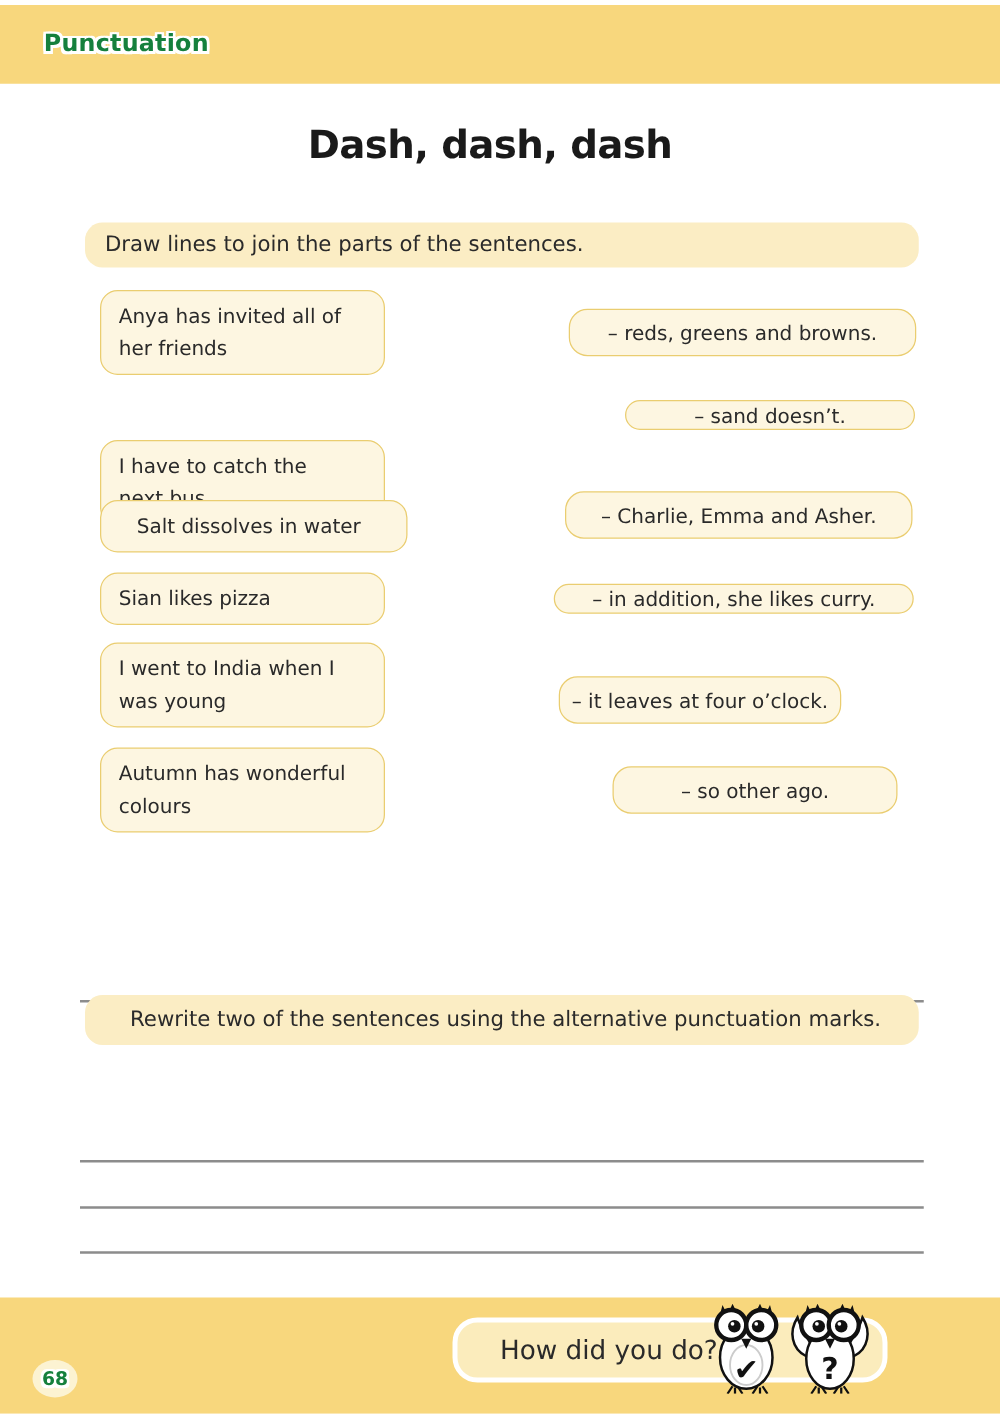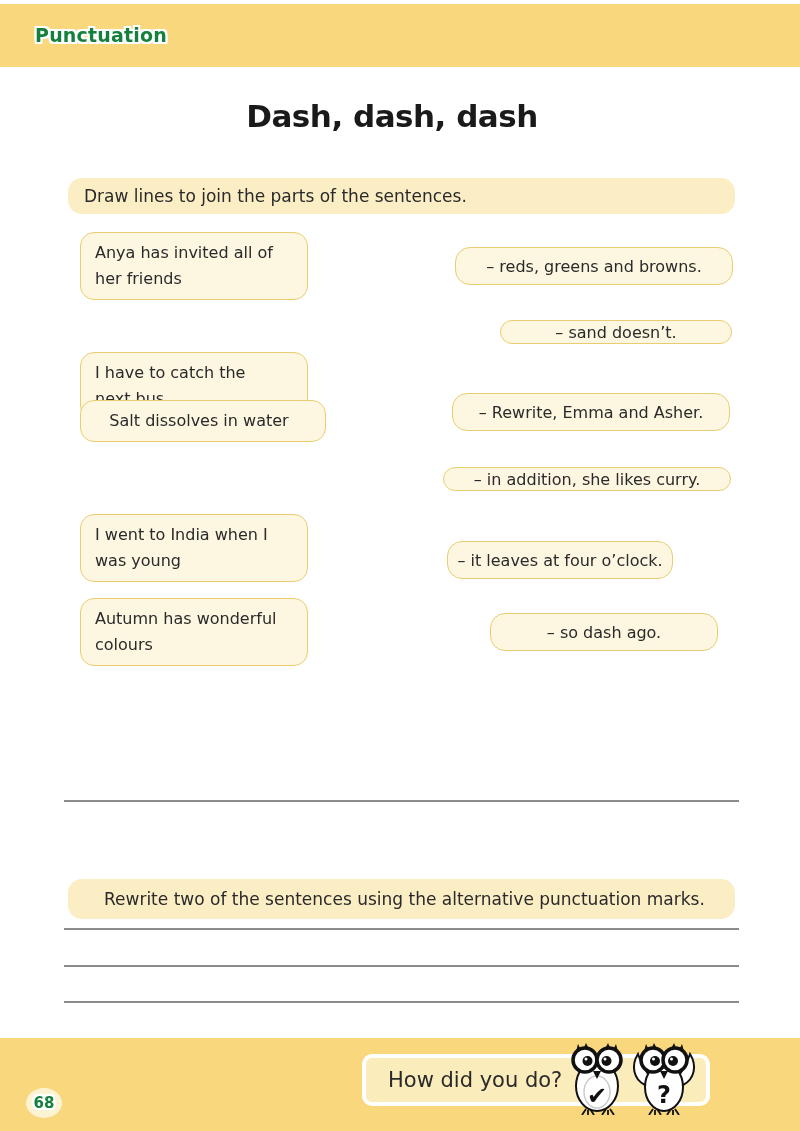--- a/index.html
+++ b/index.html
@@ -31,21 +31,21 @@
     font-size: 31px; font-weight: 800; letter-spacing: -0.5px; color: #1a1a1a;
   }
   
   .prompt-box {
     position: absolute; background: #FBEDC4; border-radius: 14px;
     font-size: 17px; color: #2a2a2a; display: flex; flex-direction: column;
     justify-content: center; padding: 6px 16px; line-height: 1.55;
   }
   .prompt-join    { left: 68px; top: 178px; width: 667px; height: 36px; }
   .prompt-question{ left: 68px; top: 690px; width: 667px; height: 68px; }
-  .prompt-rewrite { left: 68px; top: 879px; width: 667px; height: 40px; padding-left: 36px; }
+  .prompt-rewrite { left: 68px; top: 796px; width: 667px; height: 40px; padding-left: 36px; }
   
   .sbox {
     position: absolute; background: #FDF6E1; border: 1.6px solid #EACD70;
     border-radius: 14px; font-size: 16px; color: #2a2a2a; line-height: 1.6;
     display: flex; flex-direction: column; justify-content: center;
     padding: 4px 22px 4px 14px;
   }
   .rbox {
     position: absolute; background: #FDF6E1; border: 1.6px solid #EACD70;
     border-radius: 15px; font-size: 16px; color: #2a2a2a;
@@ -68,22 +68,22 @@
   .write-line {
     position: absolute; left: 64px; width: 675px; height: 1.6px; background: #8c8c8c;
   }
   .line-q1 { top: 800px; }
   .line-r1 { top: 928px; }
   .line-r2 { top: 965px; }
   .line-r3 { top: 1001px; }
   
   .howdidyoudo {
     position: absolute; left: 362px; top: 1054px; width: 348px; height: 52px;
-    background: #FBECBC; border: 4px solid #ffffff; border-radius: 10px;
-    display: flex; align-items: center; padding-left: 22px;
+    background: #FBECBC; border: 4px solid #ffffff; border-radius: 20px;
+    display: flex; align-items: center; padding-left: 34px;
     font-size: 21px; color: #2a2a2a;
   }
   .owl { position: absolute; }
   .owl-check    { left: 566px; top: 1041px; }
   .owl-question { left: 631px; top: 1041px; }
   .page-circle {
     position: absolute; left: 26px; top: 1088px; width: 36px; height: 30px;
     background: #FCF3D2; border-radius: 50%;
     display: flex; align-items: center; justify-content: center;
   }
@@ -100,29 +100,30 @@
 
   <h1 class="title">Dash, dash, dash</h1>
 
   <div class="prompt-box prompt-join">
     <span>Draw lines to join the parts of the sentences.</span>
   </div>
 
   <div class="sbox b-l1">Anya has invited all of her friends</div>
   <div class="sbox b-l2">I have to catch the next bus</div>
   <div class="sbox b-l3">Salt dissolves in water</div>
+  <div class="sbox b-l4">Sian likes pizza</div>
   <div class="sbox b-l5">I went to India when I was young</div>
   <div class="sbox b-l6">Autumn has wonderful colours</div>
 
   <div class="rbox b-r1">– reds, greens and browns.</div>
   <div class="rbox b-r2">– sand doesn’t.</div>
-  <div class="rbox b-r3">– Rewrite, Emma and Asher.</div>
+  <div class="rbox b-r3">– Charlie, Emma and Asher.</div>
   <div class="rbox b-r4">– in addition, she likes curry.</div>
   <div class="rbox b-r5">– it leaves at four o’clock.</div>
-  <div class="rbox b-r6">– so dash ago.</div>
+  <div class="rbox b-r6">– so other ago.</div>
 
 
   <div class="write-line line-q1"></div>
 
   <div class="prompt-box prompt-rewrite">
     <span>Rewrite two of the sentences using the alternative punctuation marks.</span>
   </div>
 
   <div class="write-line line-r1"></div>
   <div class="write-line line-r2"></div>

